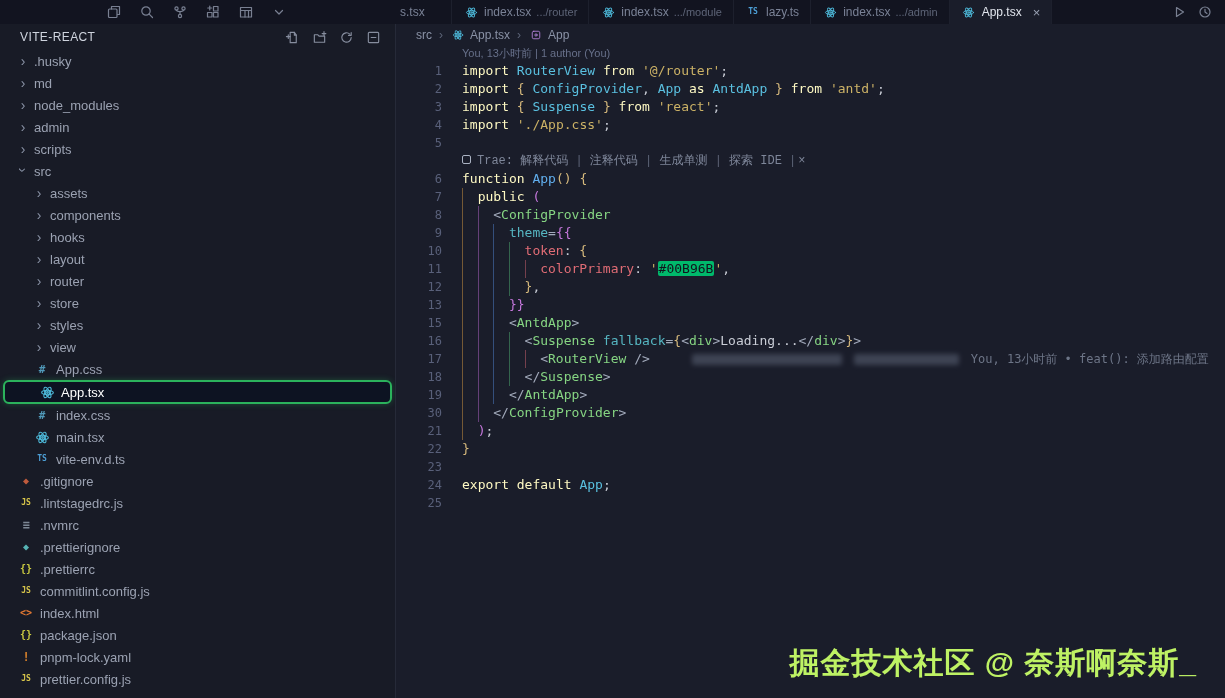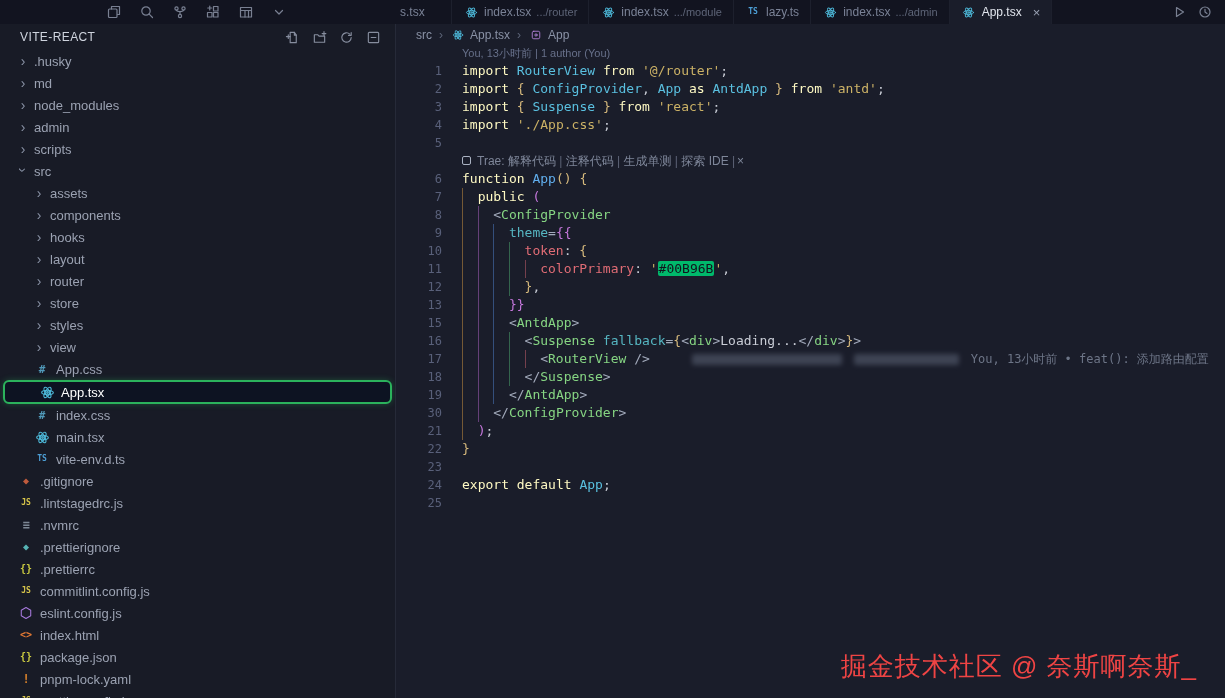--- a/index.html
+++ b/index.html
@@ -60,29 +60,29 @@
   .tok-pl{color:#c9cdd6}
   .tok-br1{color:#d7ba7d}
   .tok-br2{color:#c678dd}
   .tok-chip{background:#00B96B;color:#11131c;border-radius:2px;padding:0 1px}
 
   .blamewrap{margin-left:42px;font-size:12px;color:#6d7587}
   .blur{display:inline-block;height:11px;border-radius:2px;background:#4a5162;filter:blur(2.5px);
     opacity:.75;vertical-align:middle;margin-right:12px}
   .b1{width:150px}.b2{width:105px}
 
-  .hintrow .ccontent{color:#7e8699;font-size:12px;font-family:Liberation Sans, sans-serif}
+  .hintrow .ccontent{color:#7e8699;font-size:12px;font-family:Liberation Mono, monospace}
   .hlogo{display:inline-block;width:9px;height:9px;border:1.5px solid #aab2c2;border-radius:2px;
     margin-right:6px}
   .hact{cursor:pointer}
   .hsep{color:#5d6477}
   .hclose{cursor:pointer;margin-left:2px}
 
-  .watermark{position:absolute;right:28px;bottom:14px;font-size:26px;font-weight:400;
-    color:#ef4444;letter-spacing:1px;pointer-events:none}
+  .watermark{position:absolute;right:28px;bottom:14px;font-size:30px;font-weight:700;
+    color:#bef264;letter-spacing:1px;pointer-events:none}
 </style>
 </head>
 <body>
 
 <div class="app">
   <div class="topbar">
     <div class="toolbar">
         <span class="tbico">
           <svg width="16" height="16" viewBox="0 0 16 16" fill="none" stroke="#8b93a6" stroke-width="1.2" stroke-linecap="round" stroke-linejoin="round">
             <rect x="2.5" y="5" width="8.5" height="8.5" rx="1"></rect>
@@ -335,28 +335,20 @@
           </div>
           <div class="trow" style="padding-left: 18px;">
             <span class="ficon" style="color: rgb(203, 203, 65); font-size: 10px; font-weight: 700;">{}</span>
             <span class="tlabel">.prettierrc</span>
           </div>
           <div class="trow" style="padding-left: 18px;">
             <span class="ficon" style="color: rgb(214, 196, 74); font-size: 8px; font-weight: 700;">JS</span>
             <span class="tlabel">commitlint.config.js</span>
           </div>
           <div class="trow" style="padding-left: 18px;">
-            <span class="ficon">
-              <svg width="14" height="14" viewBox="0 0 16 16" fill="none" stroke="#a679dc" stroke-width="1.2" stroke-linecap="round" stroke-linejoin="round">
-                <path d="M8 1.8l5.4 3.1v6.2L8 14.2 2.6 11.1V4.9z"></path>
-              </svg>
-            </span>
-            <span class="tlabel">eslint.config.js</span>
-          </div>
-          <div class="trow" style="padding-left: 18px;">
             <span class="ficon" style="color: rgb(227, 121, 51); font-size: 10px; font-weight: 700;">&lt;&gt;</span>
             <span class="tlabel">index.html</span>
           </div>
           <div class="trow" style="padding-left: 18px;">
             <span class="ficon" style="color: rgb(203, 203, 65); font-size: 10px; font-weight: 700;">{}</span>
             <span class="tlabel">package.json</span>
           </div>
           <div class="trow" style="padding-left: 18px;">
             <span class="ficon" style="color: rgb(217, 130, 43); font-size: 12px; font-weight: 700;">!</span>
             <span class="tlabel">pnpm-lock.yaml</span>

